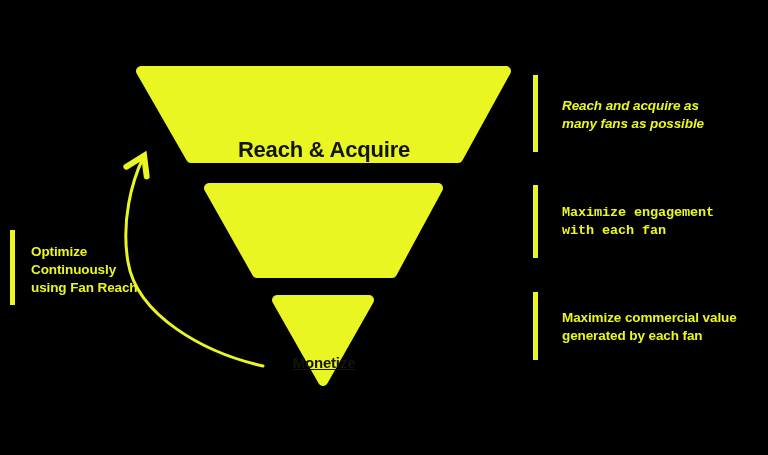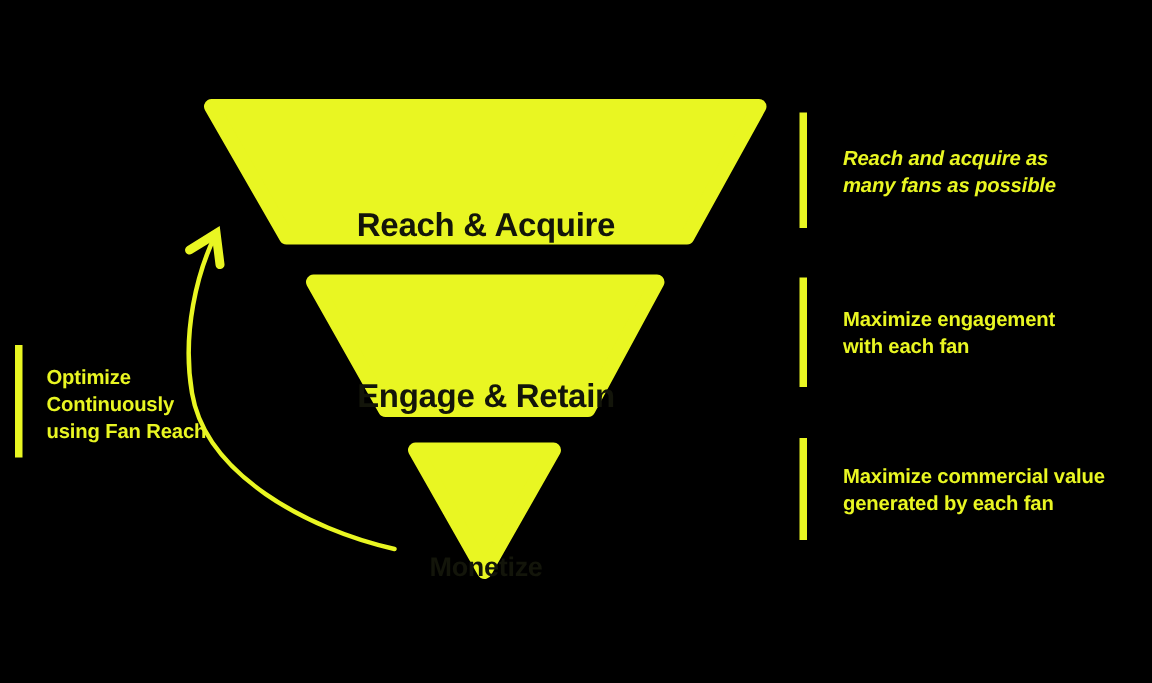--- a/index.html
+++ b/index.html
@@ -44,24 +44,24 @@
     width: 600px;
     text-align: center;
     color: var(--funnel-text);
     font-weight: bold;
     letter-spacing: -0.2px;
     line-height: 1;
     margin-top: 40px;
   }
   .stage-label-1 { top: 99px;  font-size: 22px; }
   .stage-label-2 { top: 213px; font-size: 22px; }
-  .stage-label-3 { top: 329px; font-size: 18px; }
+  .stage-label-3 { top: 315px; font-size: 15px; text-decoration: underline; }
   .ann-group { position: absolute; }
   .ann-group-1 { left: 533px; top: 75px;  height: 77px; width: 230px; }
-  .ann-group-2 { left: 533px; top: 185px; height: 73px; width: 230px; }
+  .ann-group-2 { left: 533px; top: 185px; height: 73px; width: 230px; font-family: Liberation Mono, monospace; }
   .ann-group-3 { left: 533px; top: 292px; height: 68px; width: 235px; }
   .vbar {
     position: absolute;
     left: 0; top: 0; bottom: 0;
     width: 5px;
     background: var(--accent);
   }
   .ann-text {
     position: absolute;
     left: 29px;
@@ -91,21 +91,20 @@
     </defs>
 
     <polygon class="funnel-shape" points="141,71 506,71 458,158 191,158"></polygon>
     <polygon class="funnel-shape" points="209,188 438,188 392,273 257,273"></polygon>
     <polygon class="funnel-shape" points="277,300 369,300 323,381"></polygon>
 
     <path class="cycle-arrow-path" d="M 263 366 C 205 353 137 316 128 262 C 121 221 132 181 143 158" marker-end="url(#arrowhead)"></path>
   </svg>
 
   <div class="stage-label stage-label-1">Reach &amp; Acquire</div>
-  <div class="stage-label stage-label-2">Engage &amp; Retain</div>
   <div class="stage-label stage-label-3">Monetize</div>
 
   <div class="ann-group ann-group-1">
     <div class="vbar"></div>
     <div class="ann-text">
       <div>Reach and acquire as</div>
       <div>many fans as possible</div>
     </div>
   </div>
 

